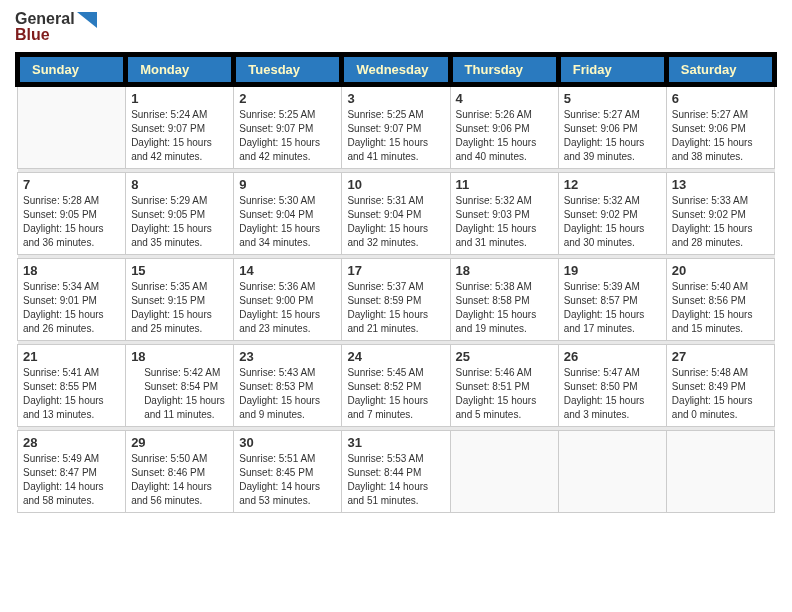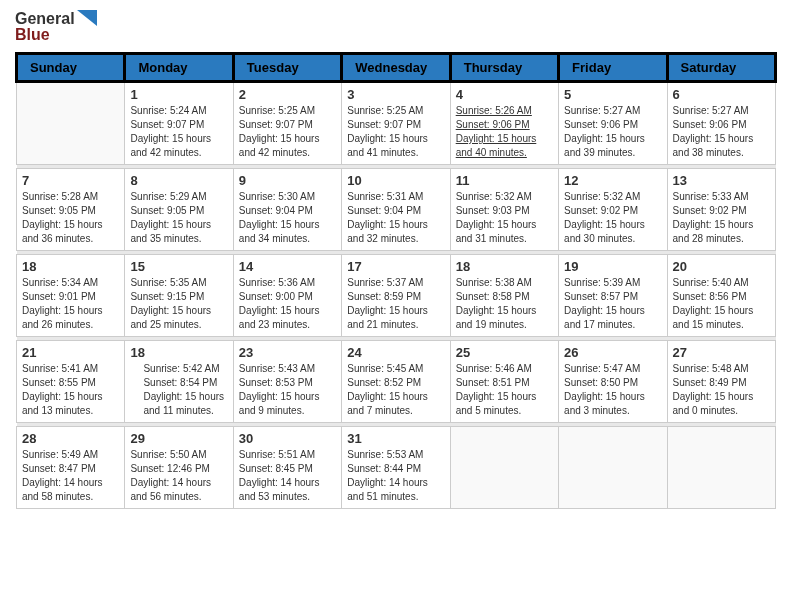--- a/index.html
+++ b/index.html
@@ -34,26 +34,26 @@
       color: #333;
       font-style: italic;
     }
     .calendar-table {
       width: 100%;
       border-collapse: collapse;
       font-size: 11px;
     }
     .calendar-table th {
       background-color: #2a7abf;
-      color: #000000;
+      color: #fef9c3;
       text-align: left;
       padding: 5px 12px;
       font-size: 13px;
       font-weight: bold;
-      border: 3px solid #000000;
+      border: 5px solid #000000;
     }
     .calendar-table td {
       border: 1px solid #ccc;
       vertical-align: top;
       padding: 4px 5px;
       width: calc(100% / 7);
       min-height: 70px;
       height: 80px;
       color: #333;
     }
@@ -70,21 +70,21 @@
     .empty-cell {
       background: #f9f9f9;
     }
   </style>
 </head>
 <body>
 
 <div class="header-area">
   <div class="logo">
   <div style="display:flex;flex-direction:column;align-items:flex-start;">
-    <div style="display:flex;align-items:flex-start;gap:2px;">
+    <div style="display:flex;align-items:flex-end;gap:2px;">
       <span style="font-size:16px;font-weight:bold;color:#333;">General</span>
       <svg width="20" height="16" viewBox="0 0 20 16">
         <polygon points="0,0 20,0 20,16" fill="#2a7abf"></polygon>
       </svg>
     </div>
     <span style="font-size:16px;font-weight:bold;color:#7f1d1d;margin-top:-2px;">Blue</span>
   </div>
 </div>
   <div class="title-area">
     <div class="month-year"></div>
@@ -123,21 +123,21 @@
         </td>
         <td>
           <div class="day-number">3</div>
           <div class="day-info" style="white-space: pre-line;">Sunrise: 5:25 AM
 Sunset: 9:07 PM
 Daylight: 15 hours
 and 41 minutes.</div>
         </td>
         <td>
           <div class="day-number">4</div>
-          <div class="day-info" style="white-space: pre-line; text-decoration: underline;">Sunrise: 5:26 AM
+          <div class="day-info" style="white-space: pre-line;">Sunrise: 5:26 AM
 Sunset: 9:06 PM
 Daylight: 15 hours
 and 40 minutes.</div>
         </td>
         <td>
           <div class="day-number">5</div>
           <div class="day-info" style="white-space: pre-line;">Sunrise: 5:27 AM
 Sunset: 9:06 PM
 Daylight: 15 hours
 and 39 minutes.</div>
@@ -319,21 +319,21 @@
         <td>
           <div class="day-number">28</div>
           <div class="day-info" style="white-space: pre-line;">Sunrise: 5:49 AM
 Sunset: 8:47 PM
 Daylight: 14 hours
 and 58 minutes.</div>
         </td>
         <td>
           <div class="day-number">29</div>
           <div class="day-info" style="white-space: pre-line;">Sunrise: 5:50 AM
-Sunset: 12:46 PM
+Sunset: 8:46 PM
 Daylight: 14 hours
 and 56 minutes.</div>
         </td>
         <td>
           <div class="day-number">30</div>
           <div class="day-info" style="white-space: pre-line;">Sunrise: 5:51 AM
 Sunset: 8:45 PM
 Daylight: 14 hours
 and 53 minutes.</div>
         </td>

